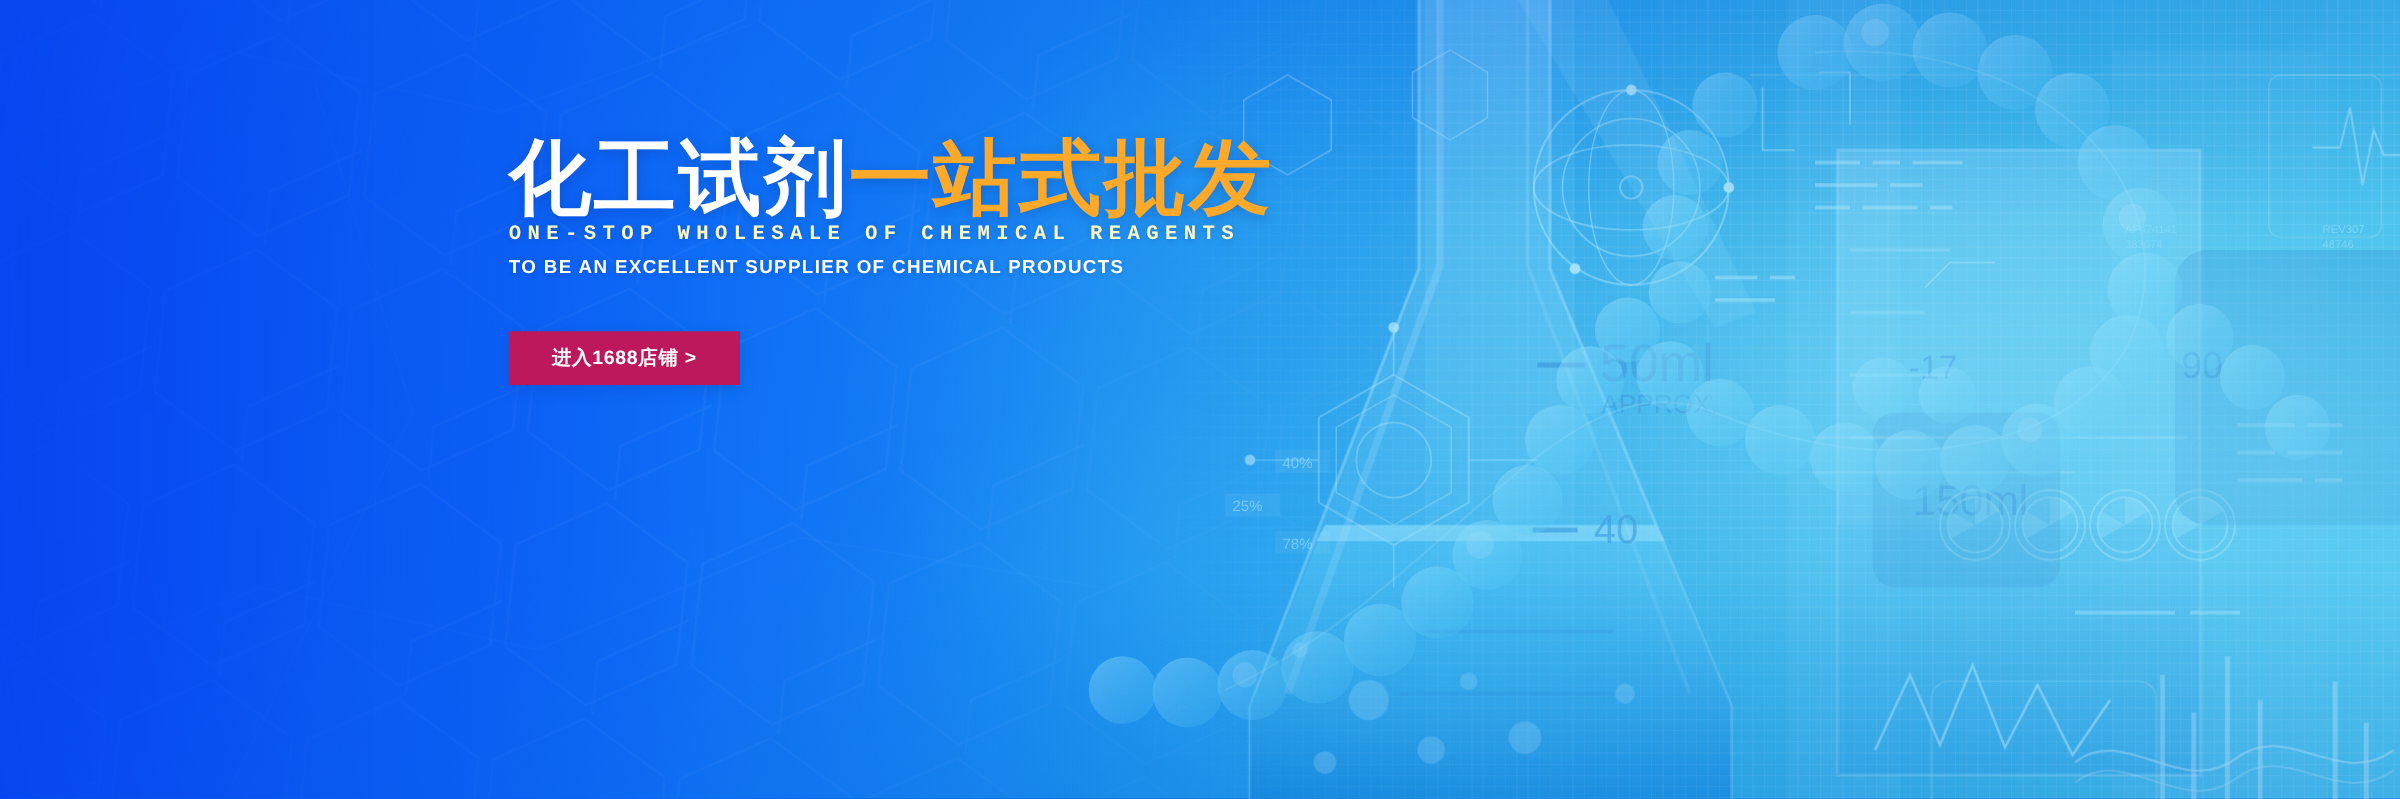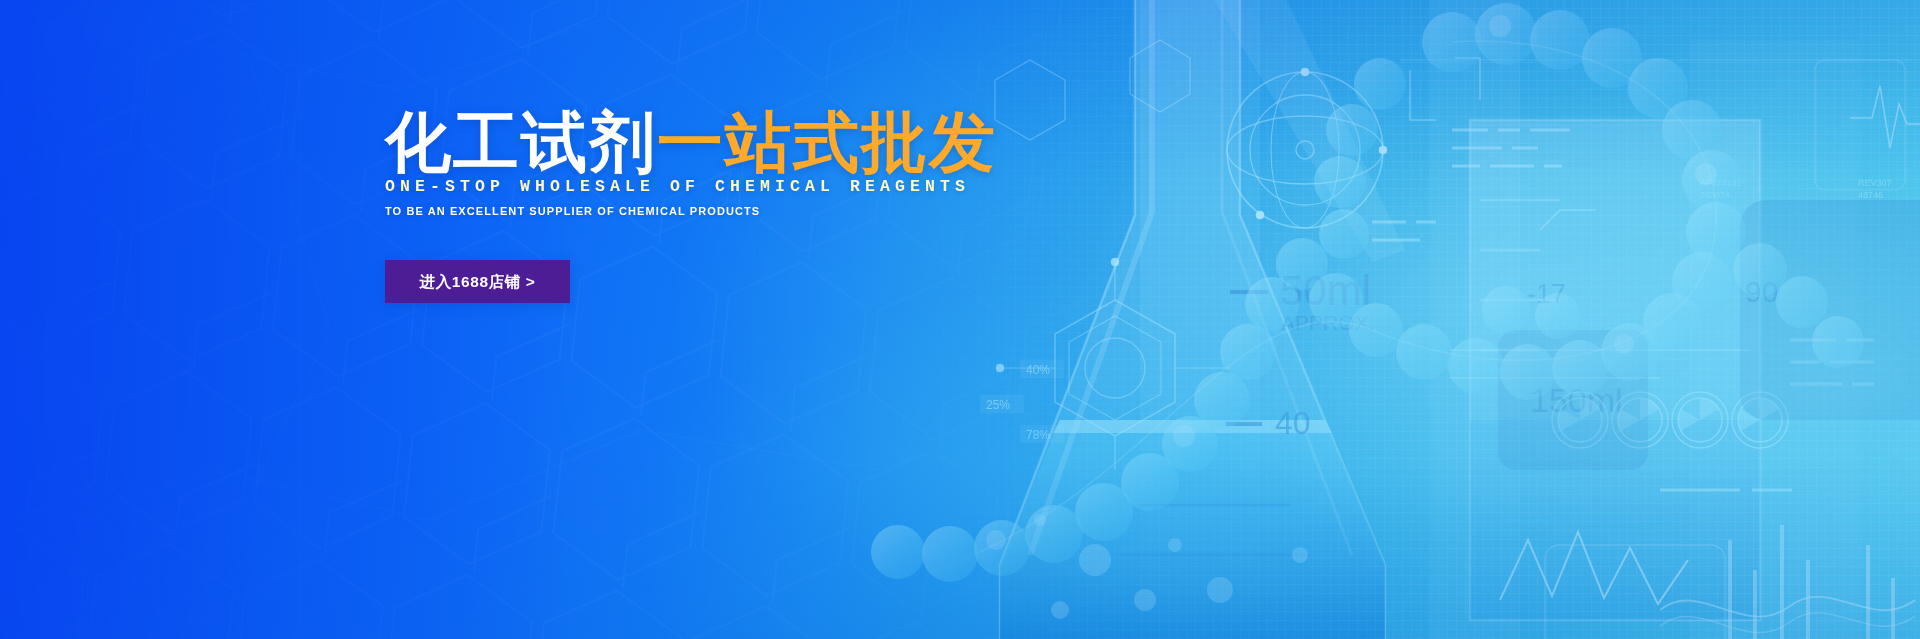--- a/index.html
+++ b/index.html
@@ -47,21 +47,21 @@
   #bg-photo{opacity:.95;}
   #bg-hud{opacity:.85;}
   #bg-dna{opacity:.78;}
   #bg-vignette{
     background:
       linear-gradient(90deg, rgba(8,70,240,.92) 0%, rgba(10,85,242,.72) 14%, rgba(14,110,245,.25) 30%, rgba(0,0,0,0) 46%),
       linear-gradient(180deg, rgba(10,90,230,.22) 0%, rgba(0,0,0,0) 28%, rgba(0,0,0,0) 72%, rgba(10,105,215,.22) 100%);
   }
   
   #copy{
-    position:absolute;left:385px;top:108px;width:740px;
+    position:absolute;left:407px;top:108px;width:740px;
     z-index:20;
   }
   #headline{
     font-size:66px;line-height:1.04;font-weight:bold;
     white-space:nowrap;letter-spacing:2px;
     text-shadow:0 2px 10px rgba(0,40,130,.28);
   }
   #headline .w{color:#ffffff;}
   #headline .o{color:#ffa92a;}
   #subtitle-en{
@@ -72,28 +72,28 @@
   }
   #tagline{
     margin-top:48px;
     font-size:34px;white-space:nowrap;color:#ffffff;letter-spacing:1px;
     text-shadow:0 2px 8px rgba(0,40,130,.25);
   }
   #tagline .thin{font-weight:normal;}
   #tagline .bold{font-weight:bold;}
   #tagline-en{
     margin-top:9px;
-    color:#ffffff;font-size:11px;font-weight:bold;
+    color:#ffffff;font-size:15px;font-weight:bold;
     letter-spacing:1.1px;white-space:nowrap;
     text-shadow:0 1px 4px rgba(0,40,130,.25);
   }
   #cta-button{
     margin-top:43px;
     display:block;width:185px;height:43px;border:0;
-    background:#4c1d95;color:#ffffff;
+    background:#be185d;color:#ffffff;
     font-family:"Liberation Sans","DejaVu Sans",sans-serif;
     font-size:15.5px;font-weight:bold;letter-spacing:.6px;
     cursor:pointer;padding:0;text-align:center;line-height:43px;
     box-shadow:0 3px 12px rgba(0,40,120,.18);
   }
 </style>
 </head>
 <body>
 
 <div id="banner">

